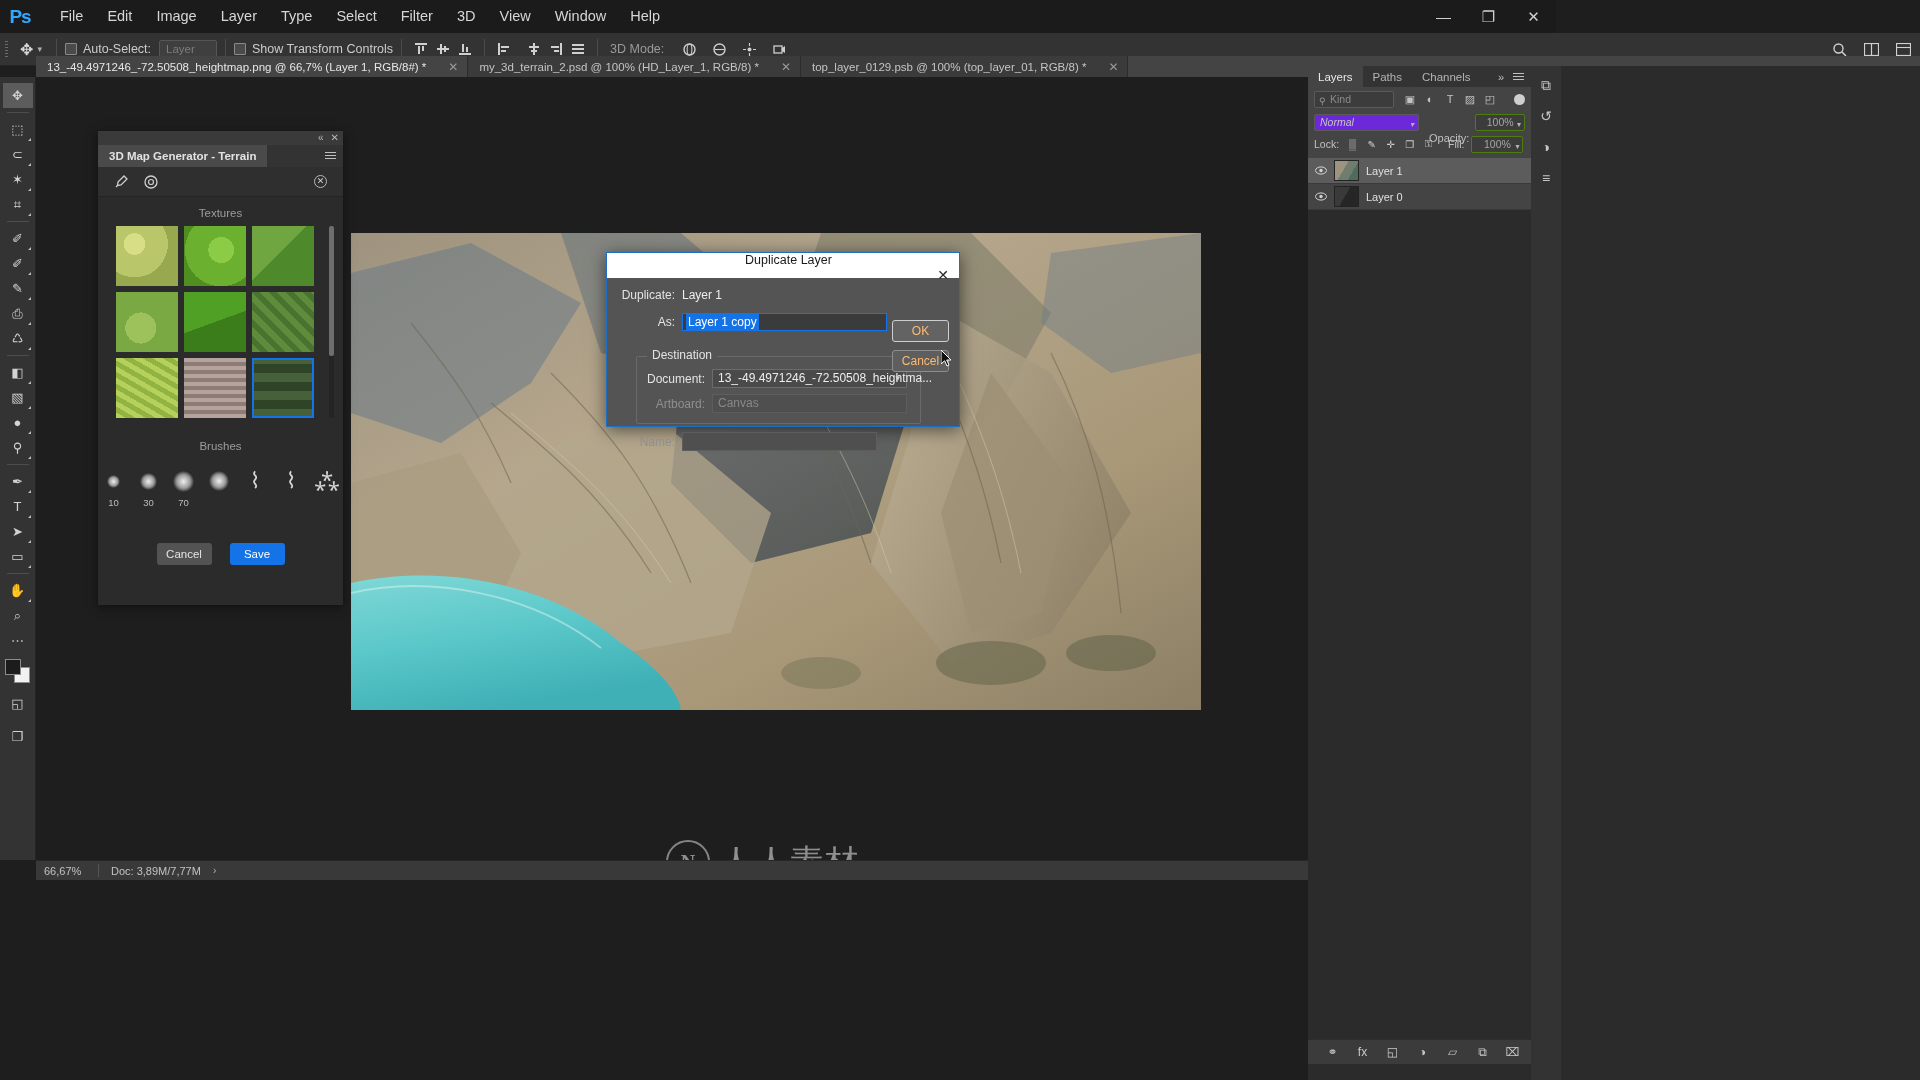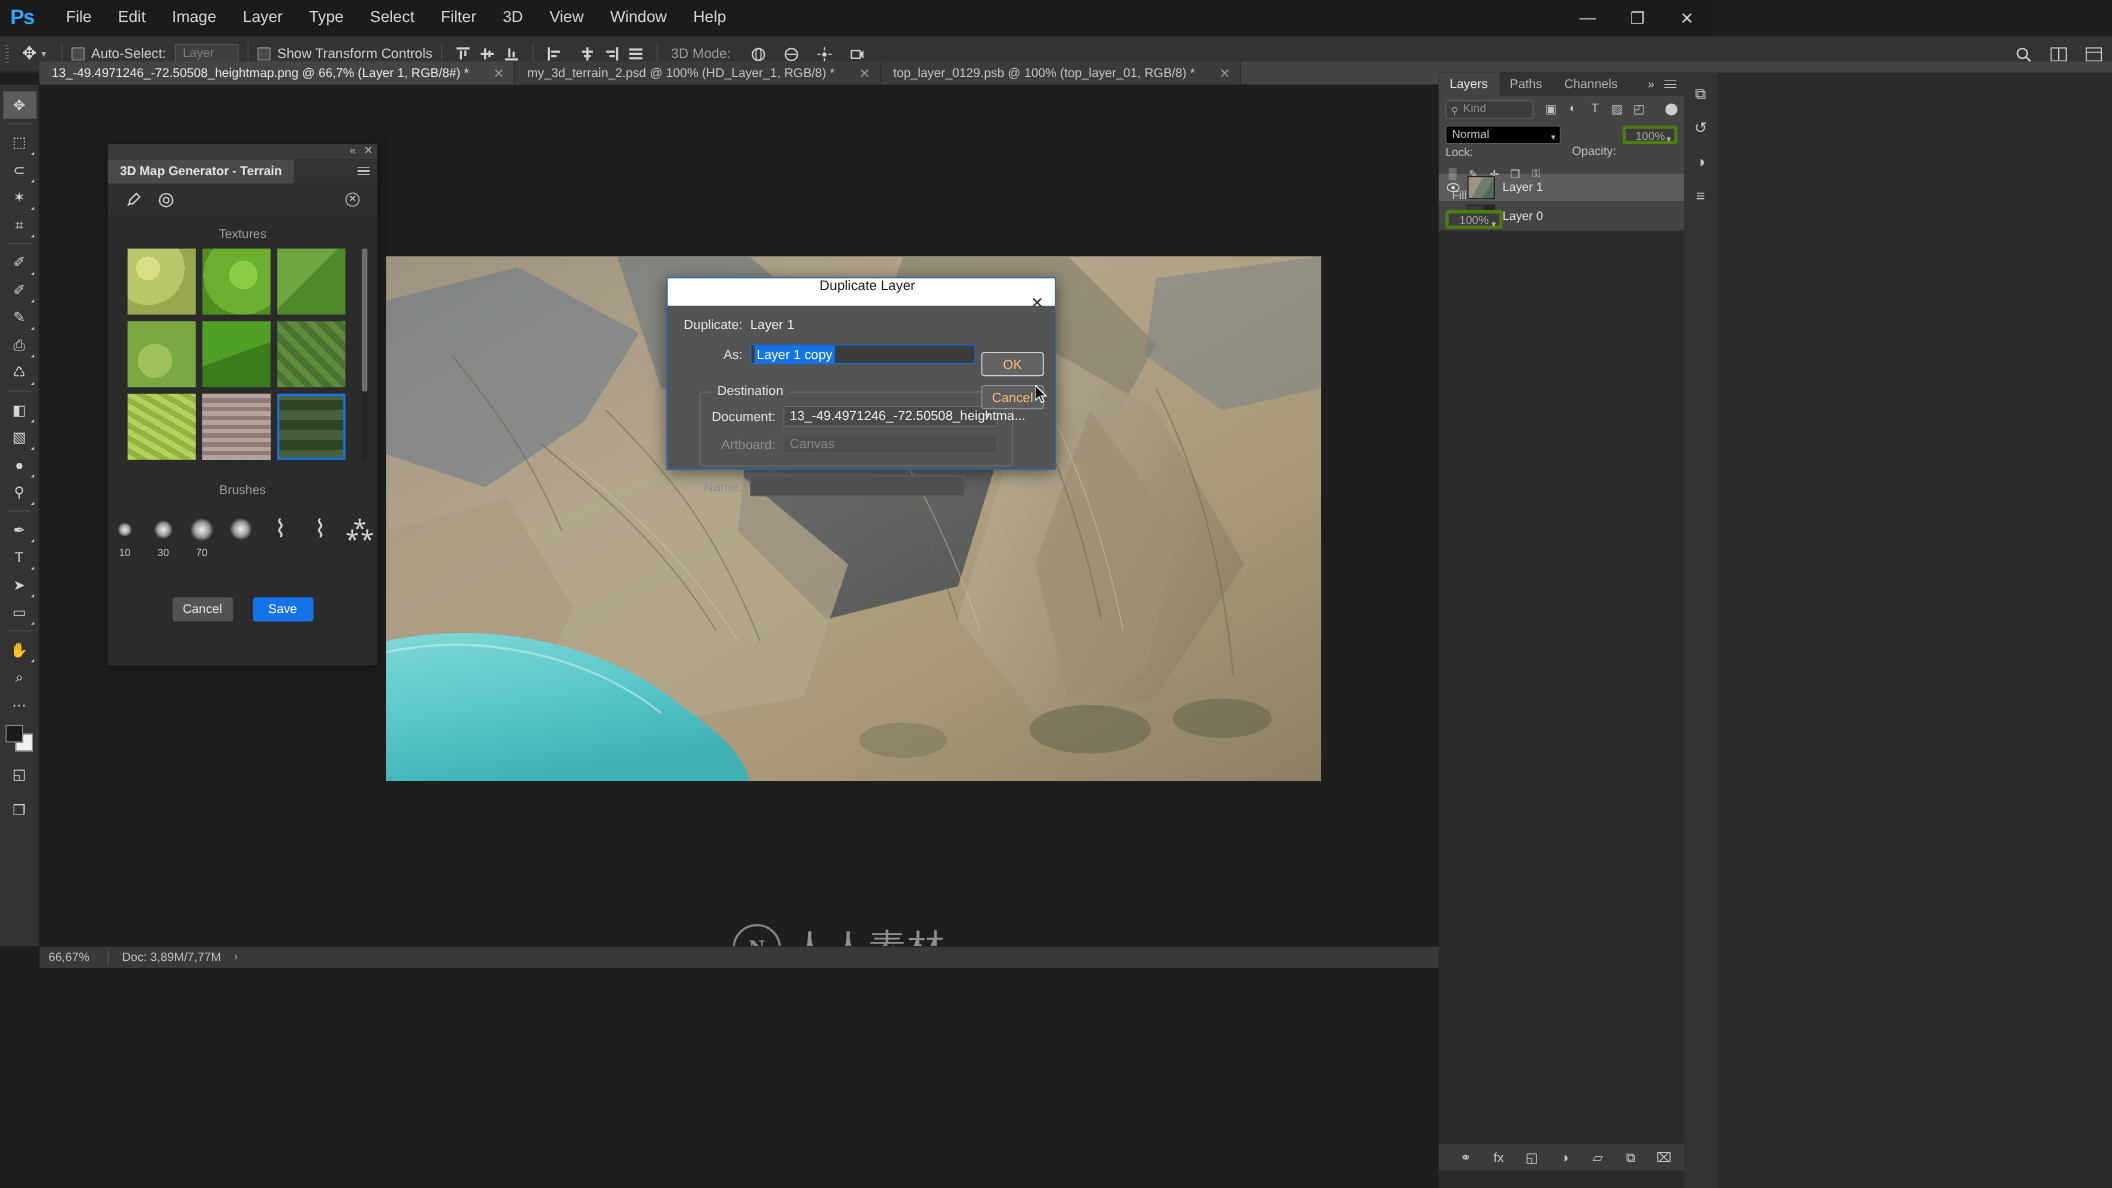--- a/index.html
+++ b/index.html
@@ -249,31 +249,31 @@
     flex:0 0 80px; height:17px; background:#3c3c3c; border:1px solid #5a5a5a; border-radius:2px;
     font-size:10.5px; color:#8b8b8b; padding-left:15px; line-height:15px; position:relative;
   }
   .lp-kind .mag { position:absolute; left:4px; top:2px; font-size:9px; color:#9b9b9b; }
   .lp-ficons { display:flex; align-items:center; gap:6px; margin-left:4px; }
   .lp-fi { width:14px; height:14px; display:flex; align-items:center; justify-content:center;
            color:#c3c3c3; font-size:11px; }
   .lp-toggle { margin-left:auto; width:11px; height:11px; border-radius:50%; background:#cfcfcf; }
   .lp-blend { height:22px; display:flex; align-items:center; gap:6px; padding:0 6px; }
   .blend-sel {
-    flex:0 0 105px; height:17px; background:#000000; border:1px solid #5a5a5a; border-radius:2px;
-    font-size:10.5px; color:#c6c6c6; padding-left:5px; line-height:15px; position:relative;
+    flex:0 0 105px; height:17px; background:#6d28d9; border:1px solid #5a5a5a; border-radius:2px;
+    font-size:10.5px; color:#c6c6c6; padding-left:5px; line-height:15px; position:relative;font-style:italic;
   }
   .blend-sel .caret { position:absolute; right:4px; top:2px; font-size:8px; color:#b5b5b5; }
   .opa-lbl { font-size:11px; color:#c0c0c0; margin-left:4px;margin-top:32px; }
   .opa-val {
-    width:52px; height:17px; background:#3c3c3c; border:3px solid #4d7c0f; border-radius:2px;
+    width:52px; height:17px; background:#3c3c3c; border:1px solid #4d7c0f; border-radius:2px;
     font-size:10.5px; color:#a6a6a6; text-align:center; line-height:15px; position:relative;
   }
   .opa-val .caret { position:absolute; right:3px; top:2px; font-size:8px; color:#b5b5b5; }
-  .lp-lock { height:22px; display:flex; align-items:flex-start; gap:7px; padding:0 6px;flex-direction:column; }
+  .lp-lock { height:22px; display:flex; align-items:center; gap:7px; padding:0 6px; }
   .lock-lbl { font-size:10.5px; color:#c0c0c0; }
   .lock-ico { width:13px; height:13px; display:flex; align-items:center; justify-content:center;
               color:#cdcdcd; font-size:10px; }
   .fill-lbl { font-size:10.5px; color:#c0c0c0; margin-left:6px; }
   .lp-rows { margin-top:3px; }
   .lp-row {
     height:26px; display:flex; align-items:center; gap:7px; padding-left:6px;
     border-bottom:1px solid #3a3a3a;
   }
   .lp-row.sel { background:#5c5c5c; }

